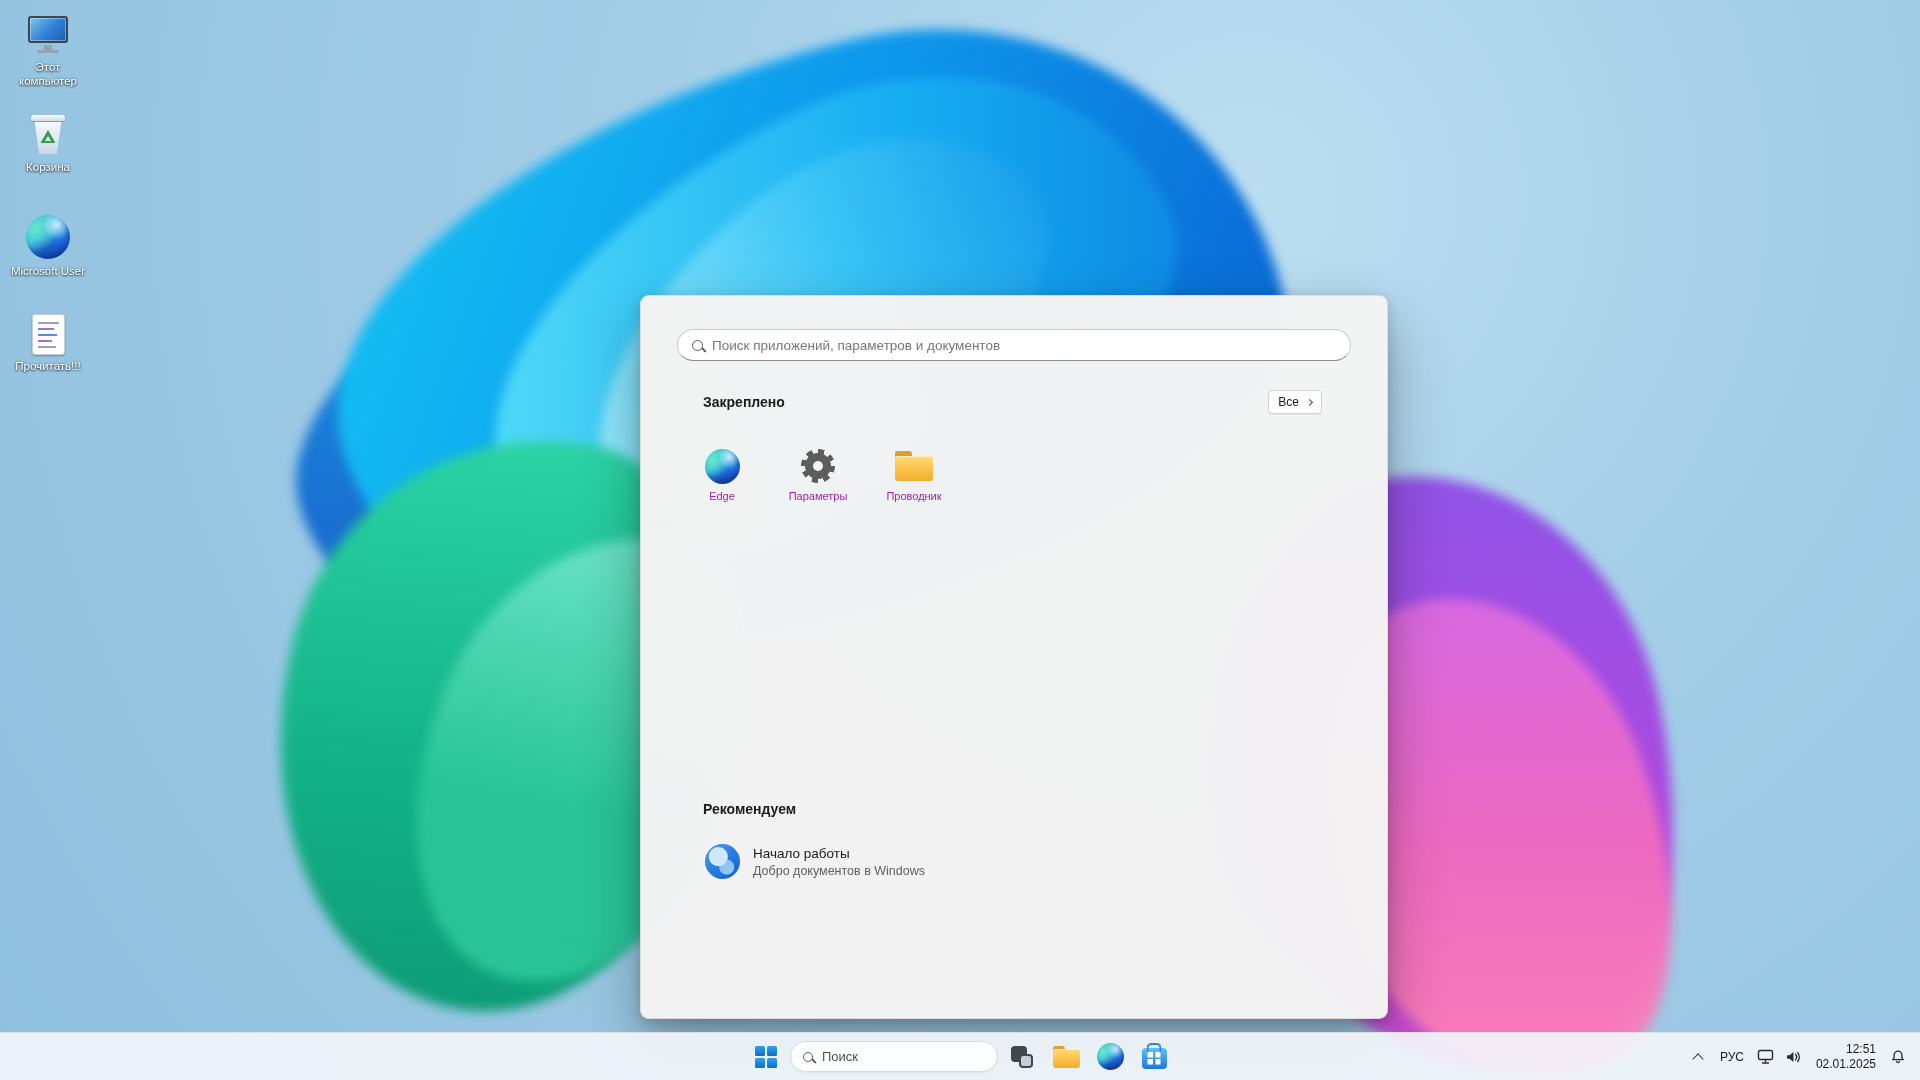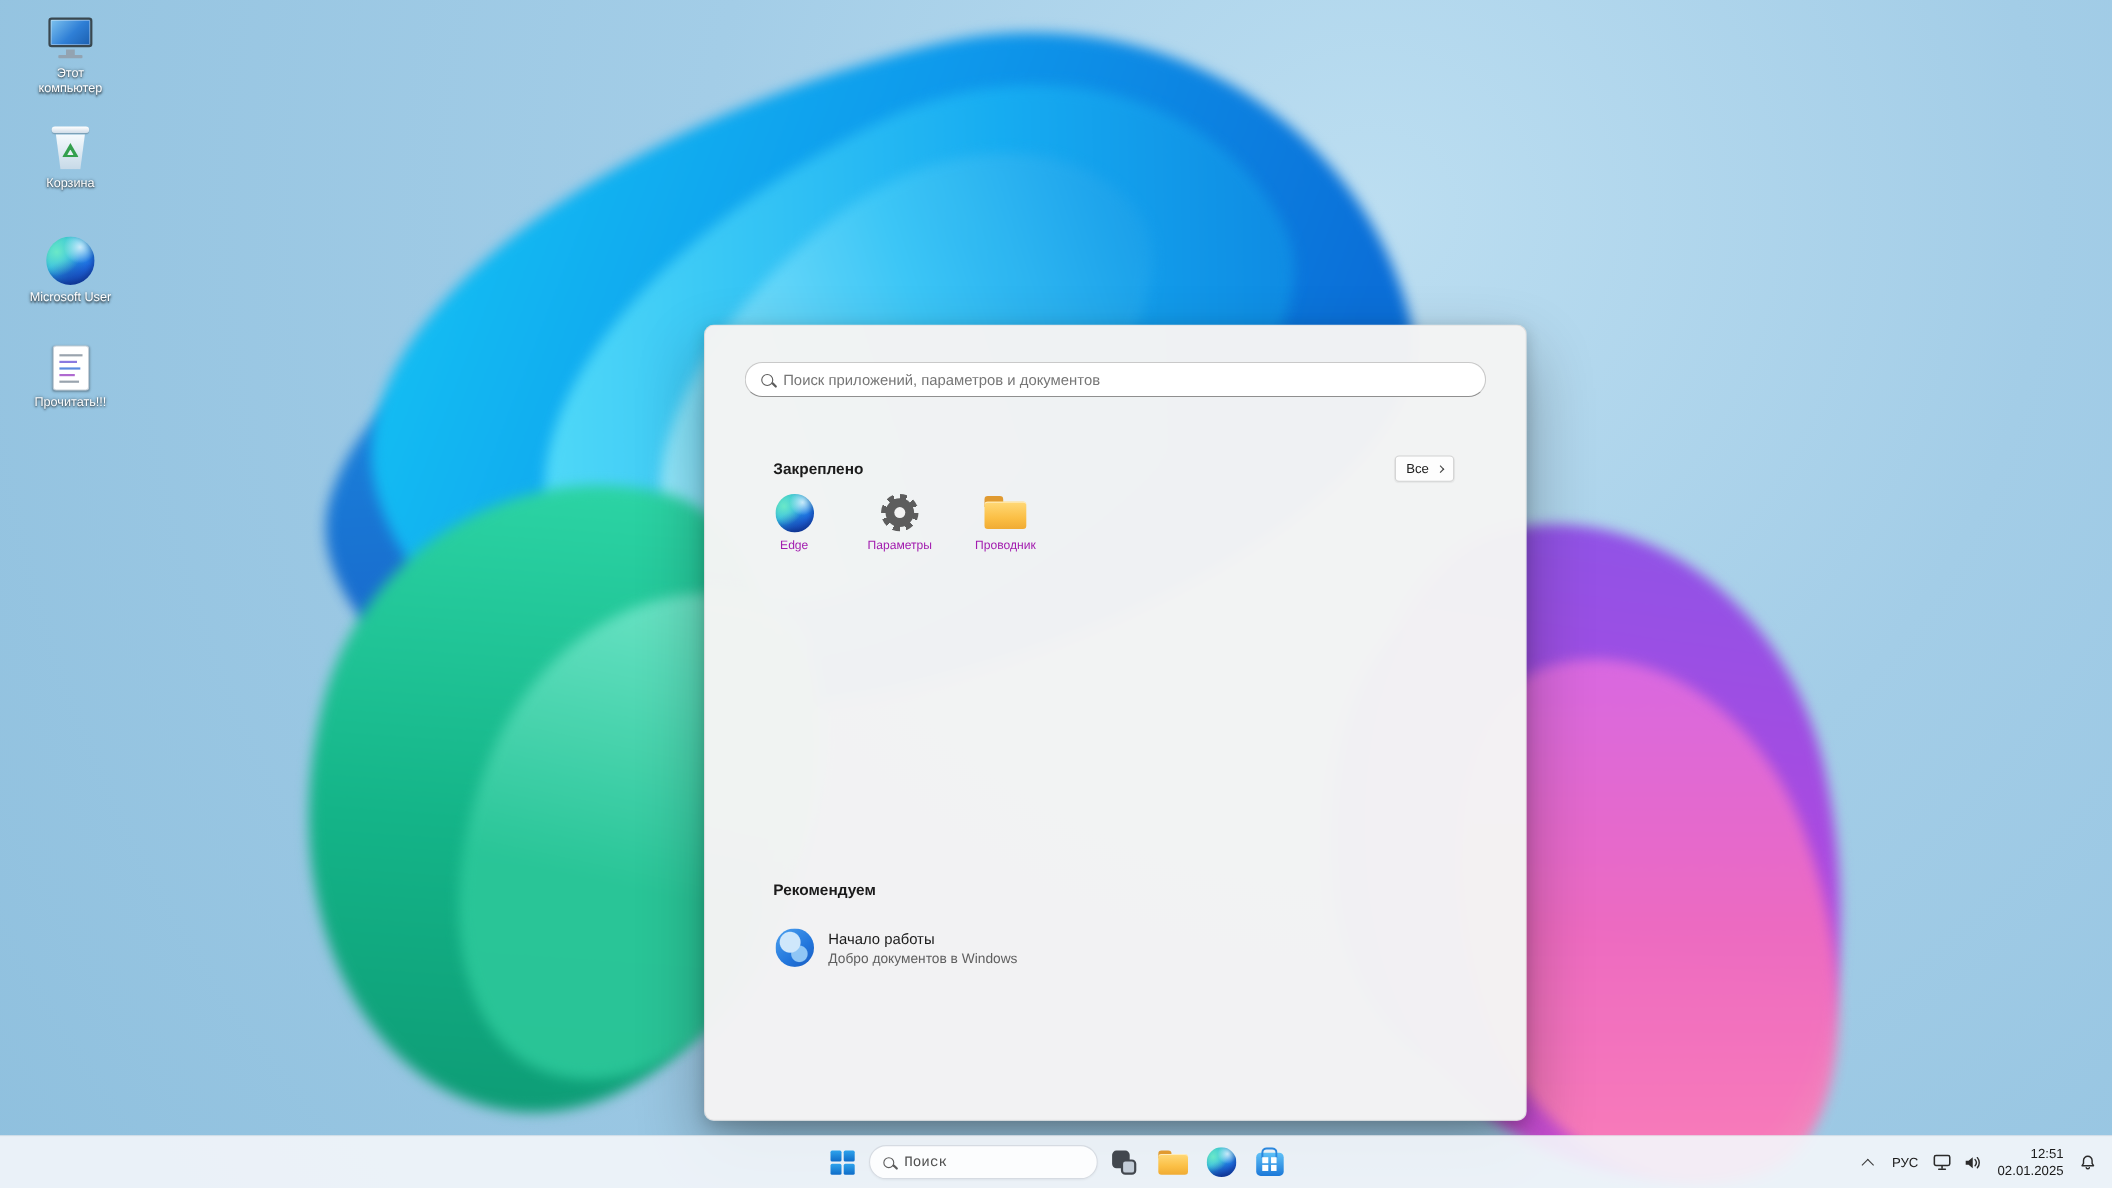--- a/index.html
+++ b/index.html
@@ -14,21 +14,21 @@
   .p-blue2 { left:470px; top:120px; width:720px; height:430px; background:linear-gradient(115deg,#5fe4fa 0%,#17aef2 60%,#0d84e0 100%); border-radius:60% 40% 58% 42%/50% 58% 42% 50%; transform:rotate(-26deg); opacity:.95; }
   .p-blue3 { left:560px; top:190px; width:520px; height:300px; background:linear-gradient(110deg,#aef2fd 0%,#3fc8f7 55%,#1498e8 100%); border-radius:58% 42% 60% 40%/52% 55% 45% 48%; transform:rotate(-38deg); opacity:.92; }
   .p-blue4 { left:300px; top:300px; width:520px; height:380px; background:linear-gradient(160deg,#0e8ae4 0%,#0a5cc8 70%); border-radius:55% 45% 50% 50%/60% 40% 60% 40%; transform:rotate(16deg); opacity:.9; }
   .p-green1 { left:280px; top:430px; width:430px; height:580px; background:linear-gradient(170deg,#2fd8a8 0%,#14b488 55%,#0d9a74 100%); border-radius:60% 40% 45% 55%/45% 60% 40% 55%; transform:rotate(14deg); }
   .p-green2 { left:430px; top:520px; width:300px; height:470px; background:linear-gradient(170deg,#7bead0 0%,#2cc89a 60%); border-radius:62% 38% 50% 50%/48% 58% 42% 52%; transform:rotate(22deg); opacity:.9; }
   .p-purp1 { left:1240px; top:470px; width:430px; height:610px; background:linear-gradient(200deg,#8a55e8 0%,#a94ae0 45%,#d44fd0 100%); border-radius:45% 55% 40% 60%/55% 45% 55% 45%; transform:rotate(-12deg); }
   .p-pink1 { left:1330px; top:590px; width:330px; height:500px; background:linear-gradient(200deg,#d86ae8 0%,#f06cc0 50%,#ff85b5 100%); border-radius:48% 52% 42% 58%/56% 44% 56% 44%; transform:rotate(-20deg); opacity:.95; }
   .p-purp2 { left:1210px; top:560px; width:240px; height:420px; background:linear-gradient(190deg,#5a2fc0 0%,#7a3fd8 60%); border-radius:50% 50% 45% 55%/58% 42% 58% 42%; transform:rotate(-6deg); opacity:.9; }
 
   
-  .desktop-icons { position:absolute; left:24px; top:8px; display:flex; flex-direction:column; gap:4px; }
+  .desktop-icons { position:absolute; left:8px; top:8px; display:flex; flex-direction:column; gap:4px; }
   .dicon { width:80px; height:96px; display:flex; flex-direction:column; align-items:center; padding-top:6px; cursor:default; border-radius:4px; }
   .dicon-glyph { height:46px; display:flex; align-items:center; justify-content:center; }
   .dicon-label { margin-top:4px; font-size:11.5px; line-height:14px; color:#fff; text-align:center; text-shadow:0 1px 2px rgba(0,0,0,.75), 0 0 3px rgba(0,0,0,.45); max-width:78px; }
 
   .pc-icon { position:relative; width:46px; height:42px; }
   .pc-screen { position:absolute; top:2px; left:3px; width:40px; height:27px; background:linear-gradient(135deg,#7ec3ef 0%,#2f7fd6 55%,#1b5fb0 100%); border:2px solid #39474f; border-radius:3px; box-shadow:inset 0 0 0 1px rgba(255,255,255,.35); }
   .pc-stand { position:absolute; top:31px; left:50%; transform:translateX(-50%); width:8px; height:5px; background:#93a3b1; }
   .pc-base { position:absolute; top:36px; left:50%; transform:translateX(-50%); width:22px; height:3px; background:#93a3b1; border-radius:1px; }
 
   .bin-icon { position:relative; width:36px; height:42px; }
@@ -64,21 +64,21 @@
   .sm-search { position:absolute; top:33px; left:36px; right:36px; height:32px; background:#fff;
     border:1px solid #c9c9c9; border-bottom-color:#8f8f8f; border-radius:17px; display:flex; align-items:center; padding:0 14px; gap:9px; }
   .sm-search-input { flex:1; border:none; outline:none; background:transparent; font-size:13.5px; color:#222; font-family:inherit; }
   .sm-search-input::placeholder { color:#767676; }
 
   .mag { position:relative; width:11px; height:11px; border:1.6px solid #5c5c5c; border-radius:50%; flex:none; }
   .mag::after { content:''; position:absolute; width:6px; height:1.6px; background:#5c5c5c; transform:rotate(45deg); right:-5px; bottom:-1px; border-radius:1px; }
 
   .sm-header { position:absolute; left:62px; right:65px; display:flex; align-items:center; justify-content:space-between; }
   .sm-header-label { font-size:14px; font-weight:700; color:#1b1b1b; }
-  .sm-pinned-header { top:118px; }
+  .sm-pinned-header { top:94px; }
   .sm-rec-header { top:505px; }
   .sm-all-btn { display:flex; align-items:center; gap:8px; background:#fdfdfd; border:1px solid #d2d2d2; border-radius:4px; padding:4px 9px; font-size:12px; color:#1b1b1b; font-family:inherit; cursor:pointer; box-shadow:0 1px 1px rgba(0,0,0,.05); }
   .chev-right { width:5px; height:5px; border-right:1.4px solid #464646; border-top:1.4px solid #464646; transform:rotate(45deg); }
 
   .sm-grid { position:absolute; top:140px; left:33px; display:flex; }
   .sm-tile { width:96px; height:86px; display:flex; flex-direction:column; align-items:center; justify-content:flex-start; padding-top:12px; border-radius:6px; cursor:pointer; }
   .tile-icon { height:36px; display:flex; align-items:center; justify-content:center; }
   .sm-tile-label { margin-top:6px; font-size:11px; color:#a21caf; }
 
   .gear-icon { position:relative; width:34px; height:34px; border-radius:50%;
@@ -115,21 +115,21 @@
 
   
   .taskbar { position:absolute; left:0; right:0; bottom:0; height:48px; background:rgba(242,245,250,.92); border-top:1px solid rgba(0,0,0,.06); }
   .tb-center { position:absolute; left:50%; top:0; transform:translateX(-50%); height:100%; display:flex; align-items:center; gap:4px; }
   .tb-btn { width:40px; height:40px; border:none; background:transparent; border-radius:6px; display:flex; align-items:center; justify-content:center; cursor:pointer; }
 
   .win-logo { width:22px; height:22px; display:grid; grid-template-columns:1fr 1fr; grid-template-rows:1fr 1fr; gap:2px; }
   .win-logo span { background:linear-gradient(180deg,#2ea3ec,#0f6cc8); border-radius:1.5px; }
 
   .tb-search { width:208px; height:31px; background:rgba(255,255,255,.85); border:1px solid #d6dbe2; border-radius:16px; display:flex; align-items:center; gap:9px; padding:0 12px; cursor:text; box-shadow:0 1px 2px rgba(0,0,0,.05); }
-  .tb-search-input { flex:1; min-width:0; border:none; outline:none; background:transparent; font-size:13px; color:#0f172a; font-family:Liberation Mono, monospace; }
+  .tb-search-input { flex:1; min-width:0; border:none; outline:none; background:transparent; font-size:13px; color:#0f172a; font-family:Liberation Sans, sans-serif; }
   .tb-search-input::placeholder { color:#4f4f4f; }
   .mag-sm { width:10px; height:10px; }
 
   .taskview-icon { position:relative; width:26px; height:26px; }
   .tv-back { position:absolute; top:2px; left:2px; width:16px; height:16px; border-radius:4px; background:#42474e; }
   .tv-front { position:absolute; bottom:2px; right:2px; width:14px; height:14px; border-radius:4px; background:#c3cdd8; border:2px solid #42474e; }
 
   .store-icon { position:relative; width:25px; height:21px; margin-top:3px; border-radius:4px; background:linear-gradient(180deg,#5fc1f7 0%,#1b78d8 100%); display:inline-block; }
   .store-icon::before { content:''; position:absolute; top:-5px; left:50%; transform:translateX(-50%); width:11px; height:8px; border:2px solid #2a87dd; border-bottom:none; border-radius:5px 5px 0 0; }
   .store-panes { position:absolute; top:4px; left:50%; transform:translateX(-50%); width:13px; height:13px;

